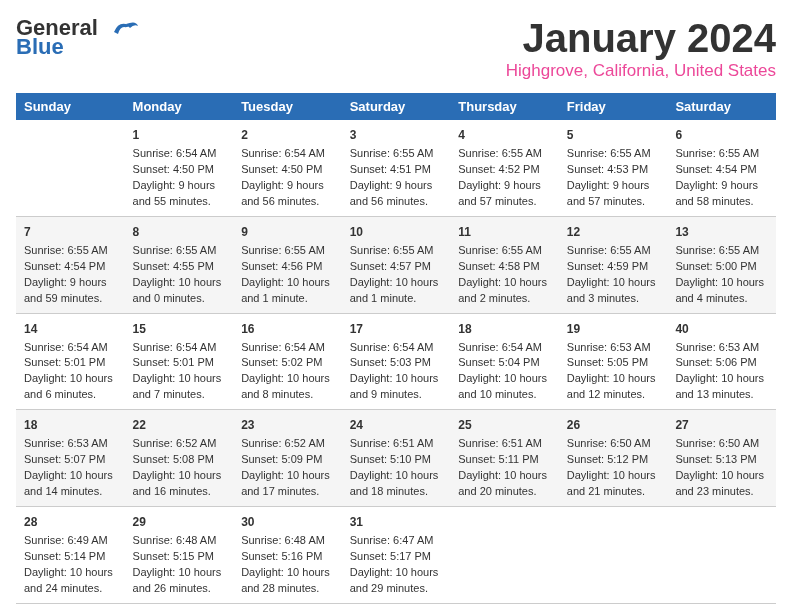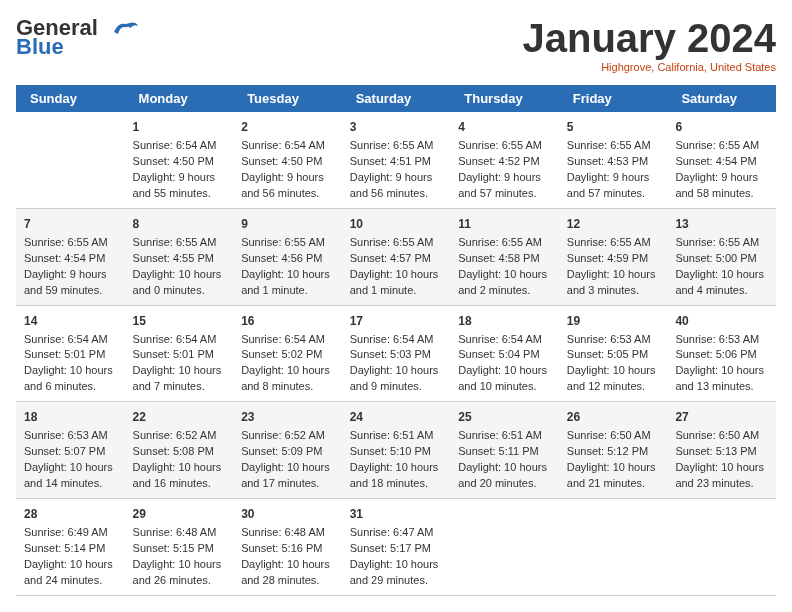--- a/index.html
+++ b/index.html
@@ -22,34 +22,34 @@
     }
     .title-block {
       text-align: right;
     }
     .month-title {
       font-size: 40px;
       font-weight: bold;
       color: #333;
     }
     .location {
-      font-size: 11px;
-      color: #c2410c;
+      font-size: 17px;
+      color: #ec4899;
       padding-left: 36px;
     }
     table {
       width: 100%;
       border-collapse: collapse;
       font-size: 11px;
     }
     thead tr th {
       background-color: #2a6db5;
       color: #fff;
       text-align: left;
-      padding: 6px 14px;
+      padding: 6px 8px;
       font-size: 13px;
       font-weight: bold;
     }
     tbody tr {
       border-bottom: 1px solid #ccc;
     }
     tbody tr:nth-child(odd) {
       background: #fff;
     }
     tbody tr:nth-child(even) {

